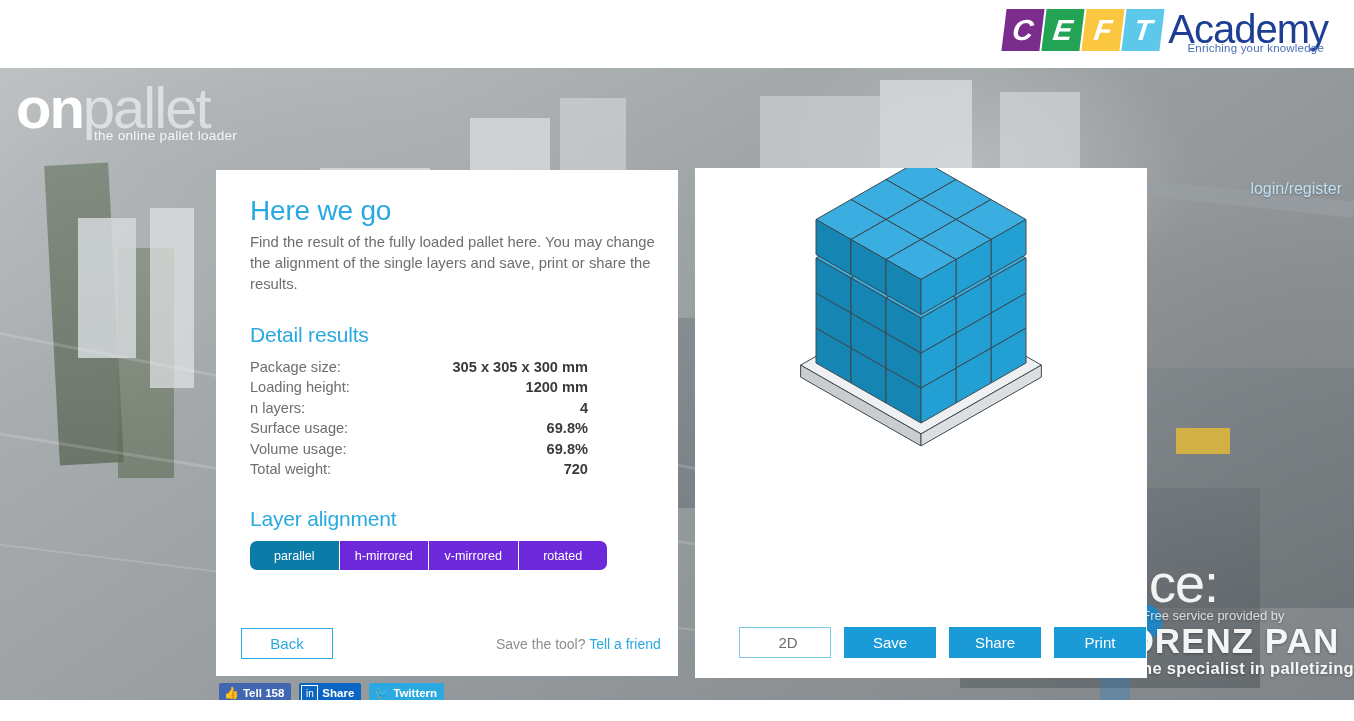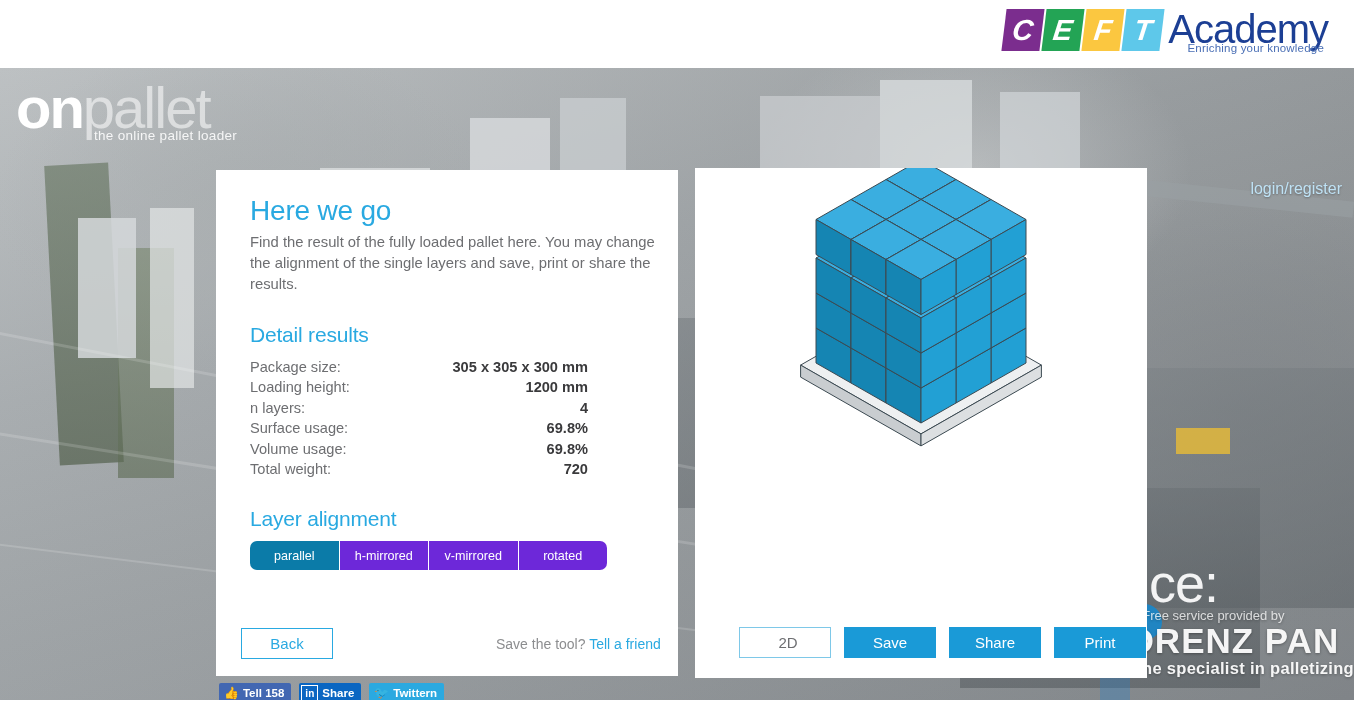--- a/index.html
+++ b/index.html
@@ -202,21 +202,21 @@
     height:20px; display:flex; align-items:center;
     font-size:11.5px; font-weight:bold; color:#ffffff;
     padding:0 7px 0 5px; border-radius:2px; cursor:pointer;
     font-family:"Liberation Sans", sans-serif;
   }
   .soc .g { margin-right:4px; font-size:12px; line-height:12px; }
   .soc-fb { background:#4267b2; }
   .soc-li { background:#0a66c2; padding-left:2px; }
   .soc-li .inbox {
     width:17px; height:17px; background:#0a66c2; border:1px solid #ffffff;
-    color:#fff; font-size:10px; font-weight:bold; display:flex;
+    color:#fff; font-size:10px; font-weight:normal; display:flex;
     align-items:center; justify-content:center; margin-right:4px;
     box-sizing:border-box;
   }
   .soc-tw { background:#2ba9e0; }
 
   .bottom-white {
     position:absolute; left:0; top:700px; width:1354px; height:21px; background:#ffffff; z-index:35;
   }
 </style>
 </head>

